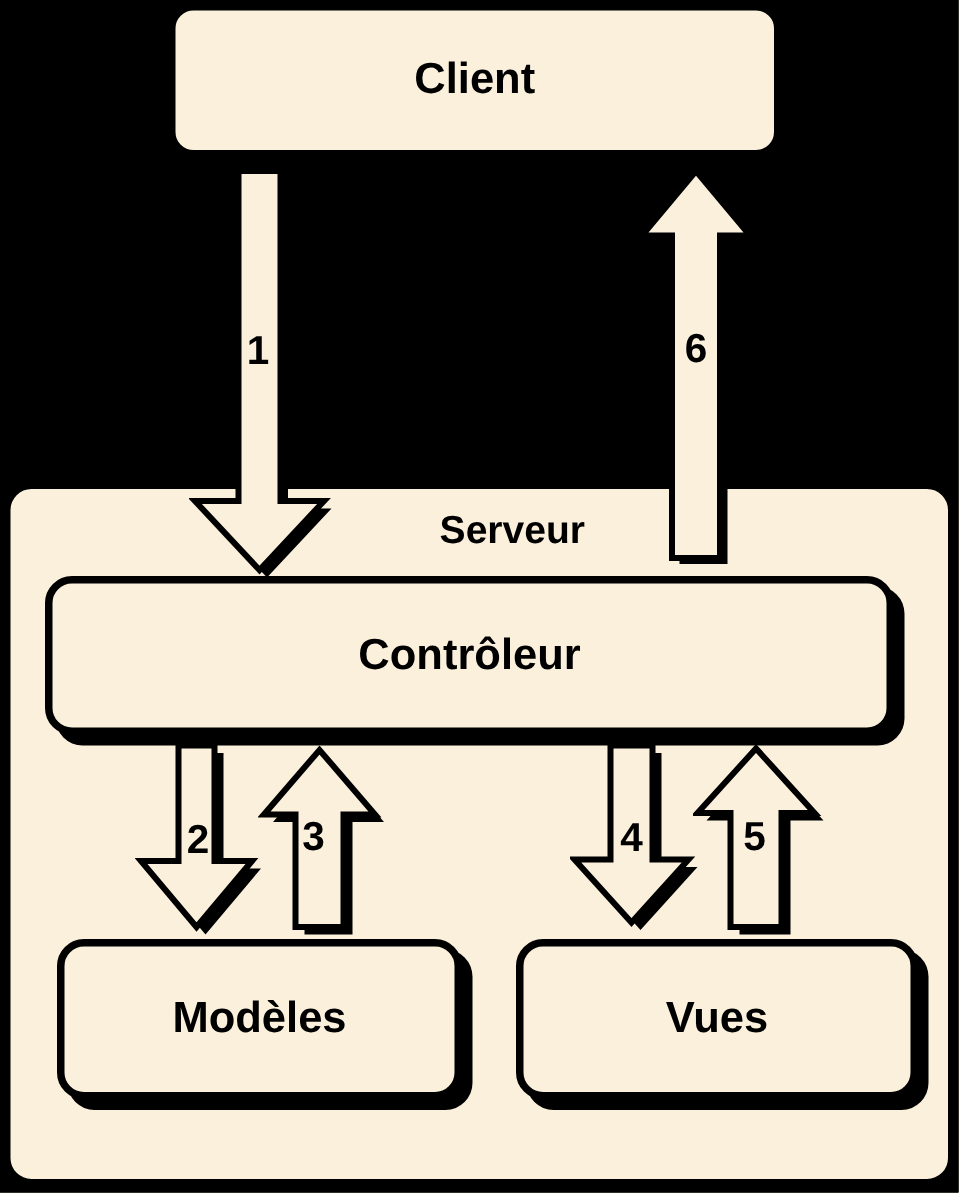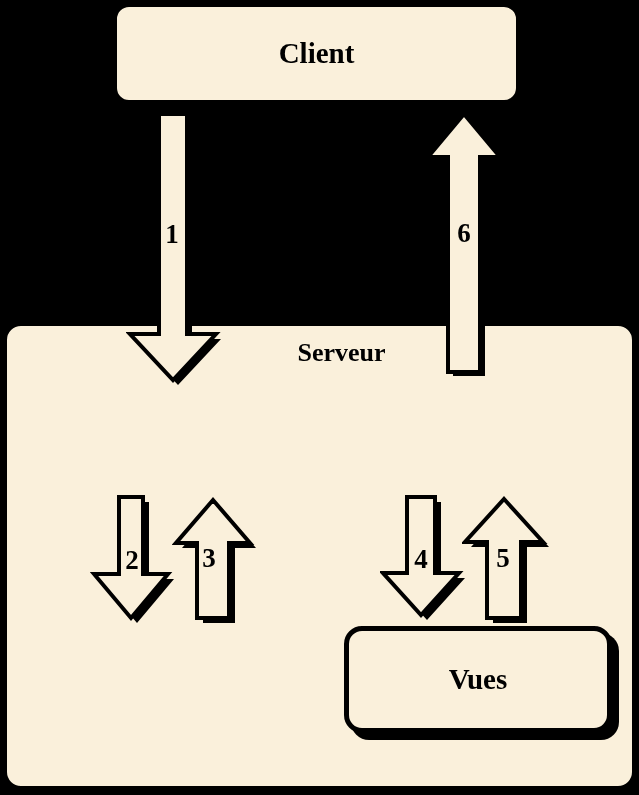--- a/index.html
+++ b/index.html
@@ -6,21 +6,21 @@
     margin: 0;
     padding: 0;
     background: #000000;
   }
   .canvas {
     position: relative;
     width: 639px;
     height: 795px;
     background: #000000;
     overflow: hidden;
-    font-family: Liberation Serif, serif;
+    font-family: Liberation Sans, sans-serif;
     color: #000000;
   }
   .node {
     position: absolute;
     background: #FAF0DB;
     border: 4px solid #000000;
     border-radius: 16px;
     display: flex;
     align-items: center;
     justify-content: center;
@@ -84,21 +84,27 @@
 
 <div class="canvas">
 
   <div class="node client">
     <span>Client</span>
   </div>
 
   <div class="server"></div>
   <div class="server-label">Serveur</div>
 
+  <div class="node inner controller">
+    <span>Contrôleur</span>
+  </div>
 
+  <div class="node inner models">
+    <span>Modèles</span>
+  </div>
 
   <div class="node inner views">
     <span>Vues</span>
   </div>
 
   <svg class="arrow" style="left:126px; top:112px;" width="96" height="276" viewBox="0 0 96 276">
     <polygon points="33,2 33,222 4,222 47,268 90,222 61,222 61,2" transform="translate(5,5)" fill="#000000"></polygon>
     <polygon points="33,2 33,222 4,222 47,268 90,222 61,222 61,2" fill="#FAF0DB" stroke="#000000" stroke-width="4" stroke-linejoin="miter"></polygon>
   </svg>
 

